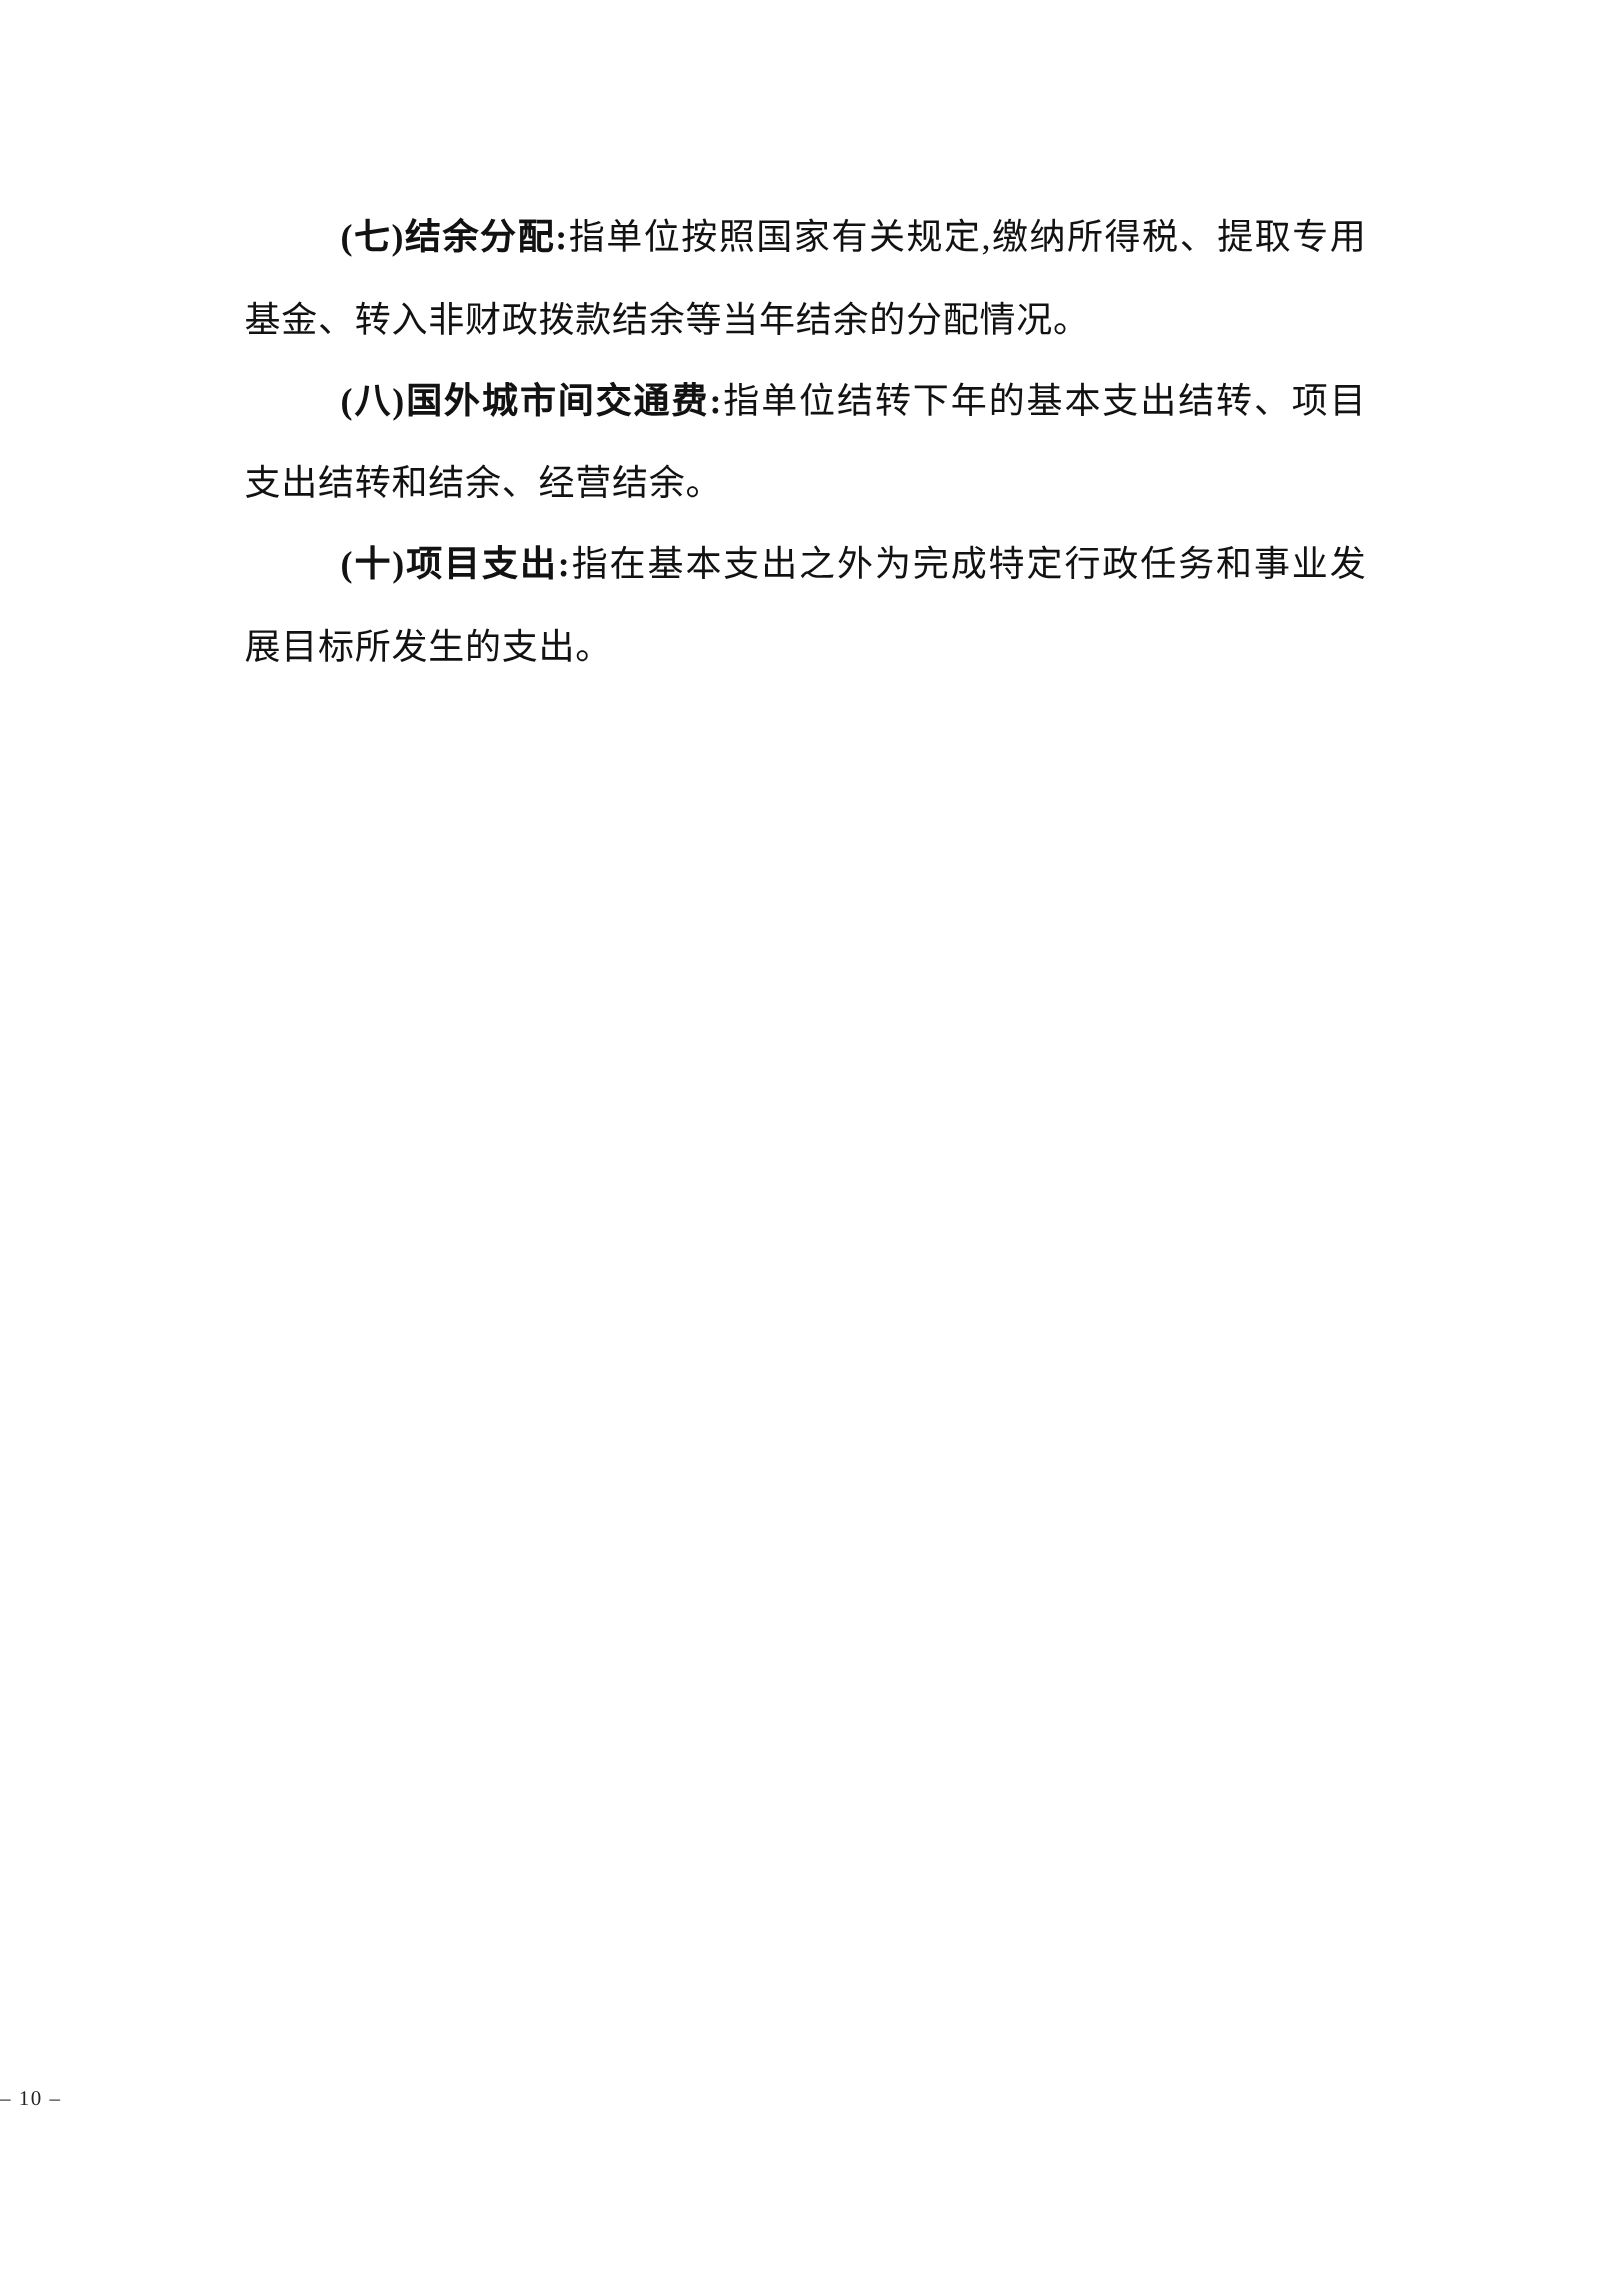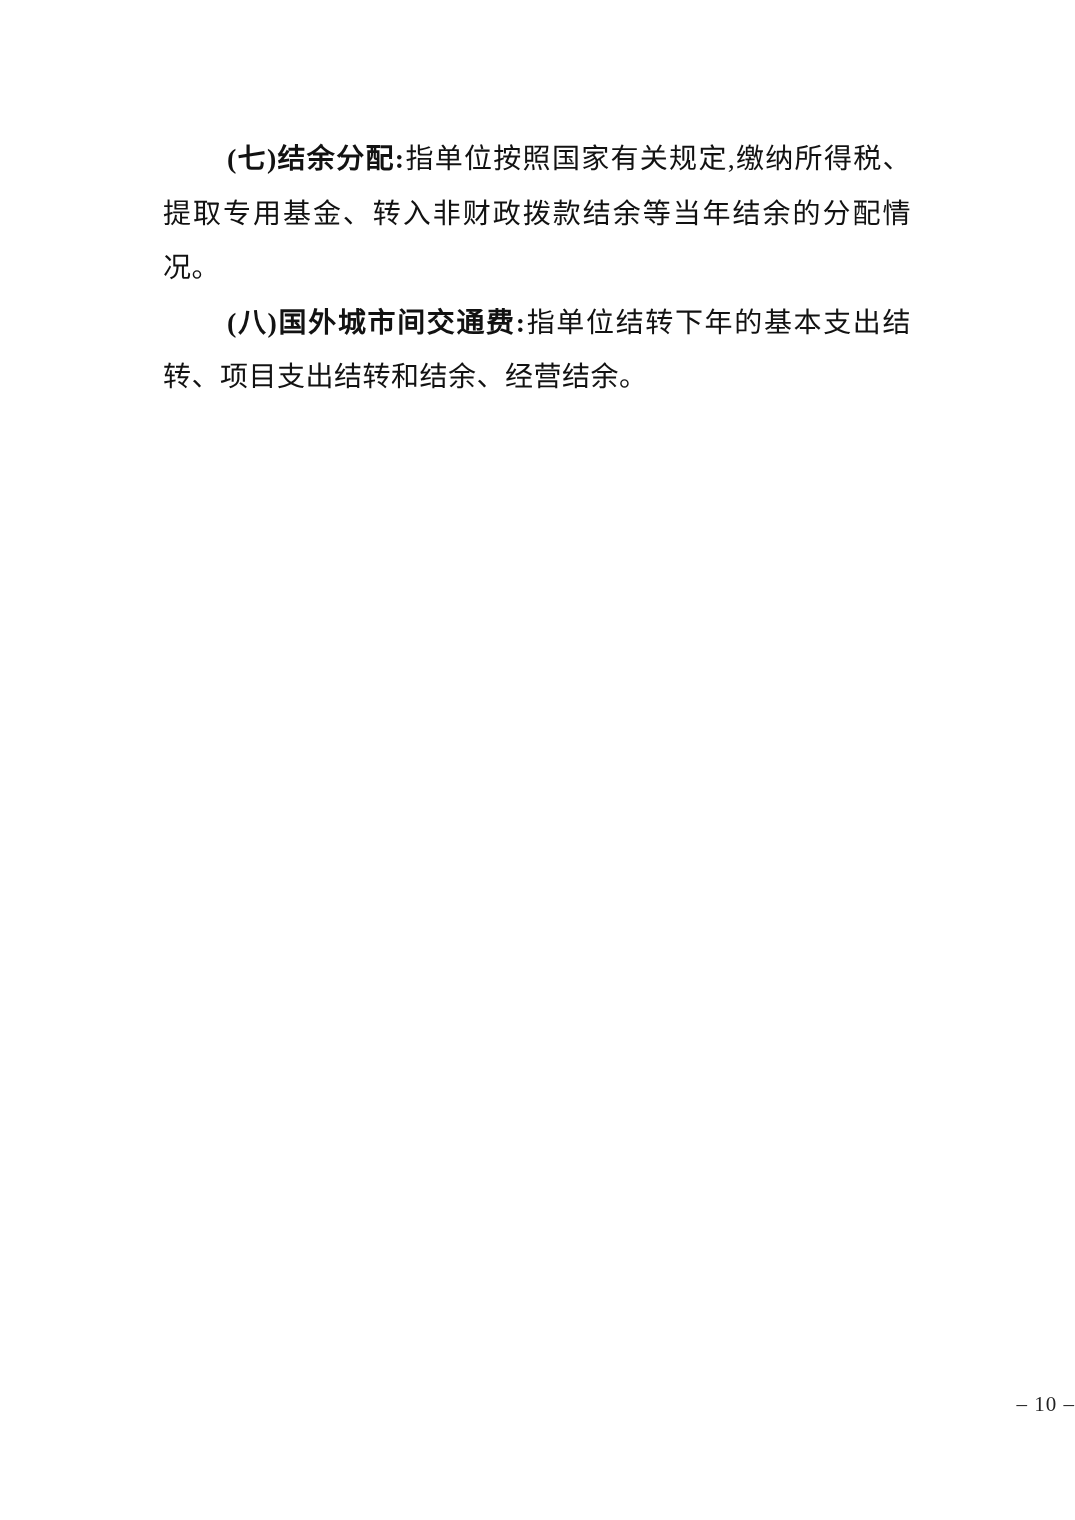--- a/index.html
+++ b/index.html
@@ -16,51 +16,52 @@
     overflow: hidden;
   }
   .page {
     position: absolute;
     left: 163px;
     top: 132px;
     width: 748px;
   }
   .para {
     margin: 0;
-    font-size: 28px;
+    font-size: 24px;
     line-height: 54.5px;
     text-align: justify;
     text-justify: inter-ideograph;
     text-indent: 64px;
     letter-spacing: 0.5px;
     word-break: break-all;
   }
   .para .head {
     font-weight: bold;
     font-family: "Liberation Serif", "DejaVu Serif", serif;
   }
   .page-footer {
     position: absolute;
     top: 1392px;
     left: 0;
     width: 1075px;
-    text-align: right;
-    font-size: 21px;
+    text-align: left;
+    font-size: 14px;
     color: #222222;
     letter-spacing: 1px;
   }
 </style>
 </head>
 <body>
 
 <div class="page">
 
   <p class="para"><span class="head">(七)结余分配:</span><span>指单位按照国家有关规定,缴纳所得税、提取专用基金、转入非财政拨款结余等当年结余的分配情况。</span></p>
 
   <p class="para"><span class="head">(八)国外城市间交通费:</span><span>指单位结转下年的基本支出结转、项目支出结转和结余、经营结余。</span></p>
 
 
+  <p class="para"><span class="head">(十)项目支出:</span><span>指在基本支出之外为完成特定行政任务和事业发展目标所发生的支出。</span></p>
 
 
 
 </div>
 
 <div class="page-footer">– 10 –</div>
 
 </body></html>

